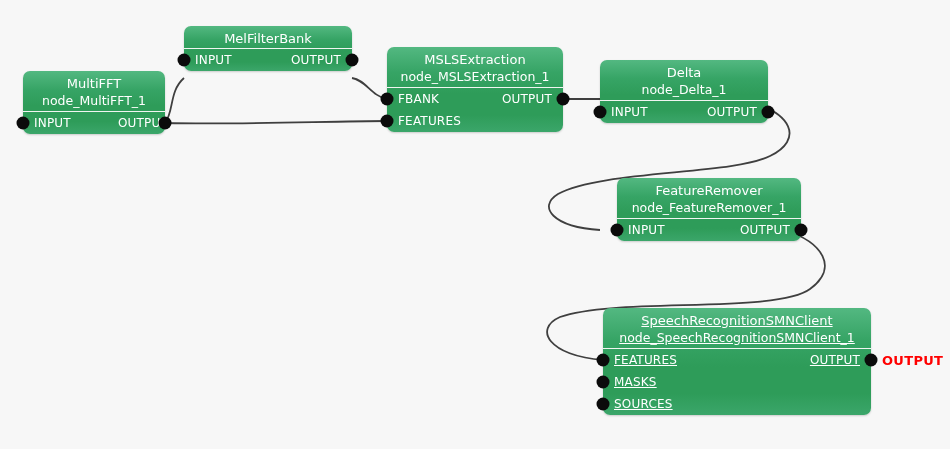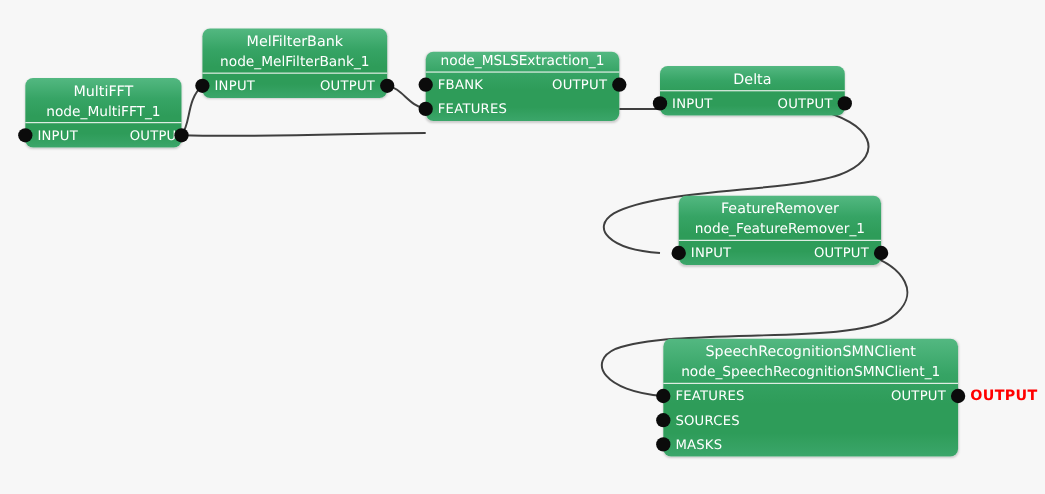--- a/index.html
+++ b/index.html
@@ -100,47 +100,48 @@
     <div class="row">
       <span class="dot in"></span>
       <span class="plabel">INPUT</span>
       <span class="plabel">OUTPUT</span>
       <span class="dot out"></span>
     </div>
   </div>
 
   <div class="node" style="left:184px; top:26px; width:168px;">
     <div class="title">MelFilterBank</div>
-    <div class="subtitle">node_MelFilterBank_1</div>
     <div class="sep"></div>
     <div class="row">
       <span class="dot in"></span>
       <span class="plabel">INPUT</span>
       <span class="plabel">OUTPUT</span>
       <span class="dot out"></span>
     </div>
   </div>
 
   <div class="node" style="left:387px; top:47px; width:176px;">
+    <div class="title">MSLSExtraction</div>
     <div class="subtitle">node_MSLSExtraction_1</div>
     <div class="sep"></div>
     <div class="row">
       <span class="dot in"></span>
       <span class="plabel">FBANK</span>
       <span class="plabel">OUTPUT</span>
       <span class="dot out"></span>
     </div>
     <div class="row">
       <span class="dot in"></span>
       <span class="plabel">FEATURES</span>
     </div>
   </div>
 
   <div class="node" style="left:600px; top:60px; width:168px;">
     <div class="title">Delta</div>
+    <div class="subtitle">node_Delta_1</div>
     <div class="sep"></div>
     <div class="row">
       <span class="dot in"></span>
       <span class="plabel">INPUT</span>
       <span class="plabel">OUTPUT</span>
       <span class="dot out"></span>
     </div>
   </div>
 
   <div class="node" style="left:600px; top:178px; width:184px;margin-left:17px;">
@@ -148,35 +149,35 @@
     <div class="subtitle">node_FeatureRemover_1</div>
     <div class="sep"></div>
     <div class="row">
       <span class="dot in"></span>
       <span class="plabel">INPUT</span>
       <span class="plabel">OUTPUT</span>
       <span class="dot out"></span>
     </div>
   </div>
 
-  <div class="node" style="left:603px; top:308px; width:268px;">
+  <div class="node" style="left:603px; top:308px; width:268px;text-decoration:underline;">
     <div class="title">SpeechRecognitionSMNClient</div>
     <div class="subtitle">node_SpeechRecognitionSMNClient_1</div>
     <div class="sep"></div>
     <div class="row">
       <span class="dot in"></span>
       <span class="plabel">FEATURES</span>
       <span class="plabel">OUTPUT</span>
       <span class="dot out"></span>
     </div>
     <div class="row">
       <span class="dot in"></span>
-      <span class="plabel">SOURCES</span>
+      <span class="plabel">MASKS</span>
     </div>
     <div class="row">
       <span class="dot in"></span>
-      <span class="plabel">MASKS</span>
+      <span class="plabel">SOURCES</span>
     </div>
   </div>
 
   <div class="export-label">OUTPUT</div>
 
 </div>
 
 </body></html>

